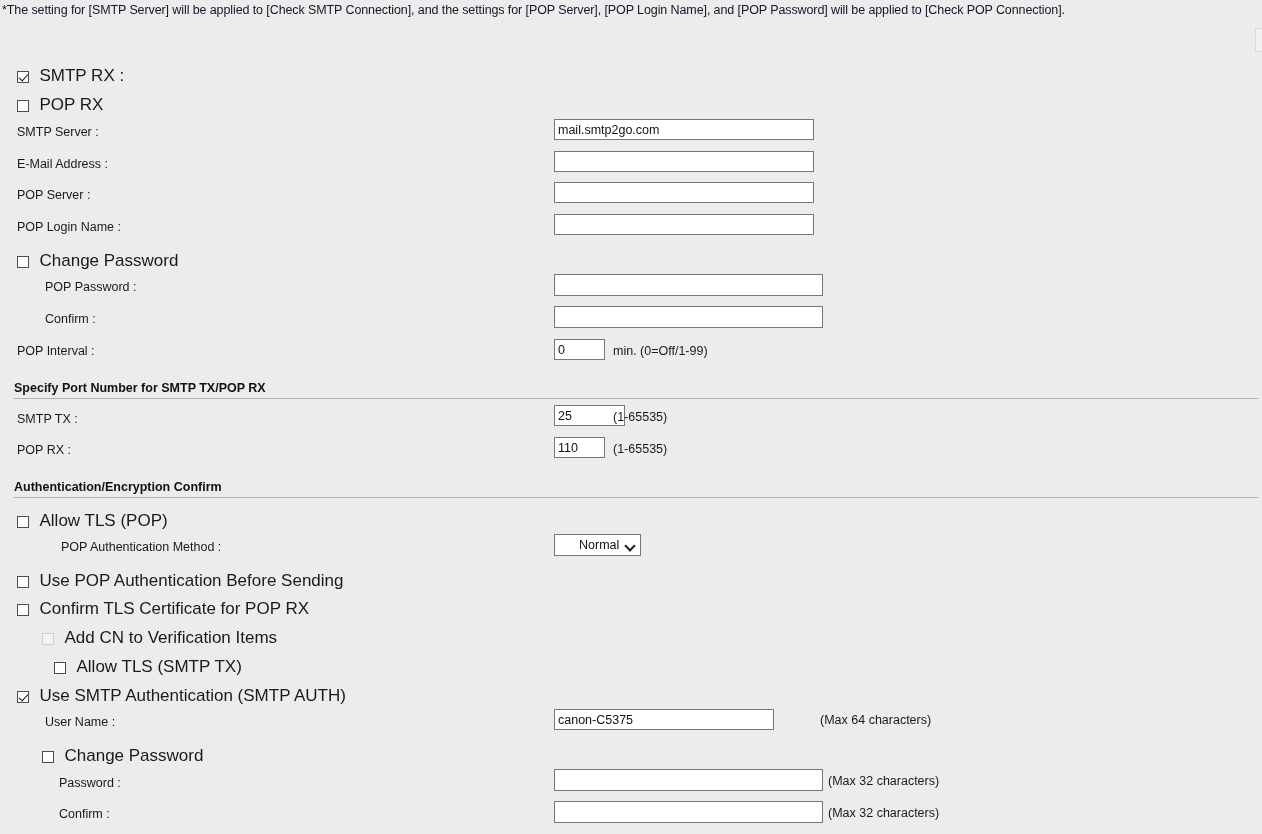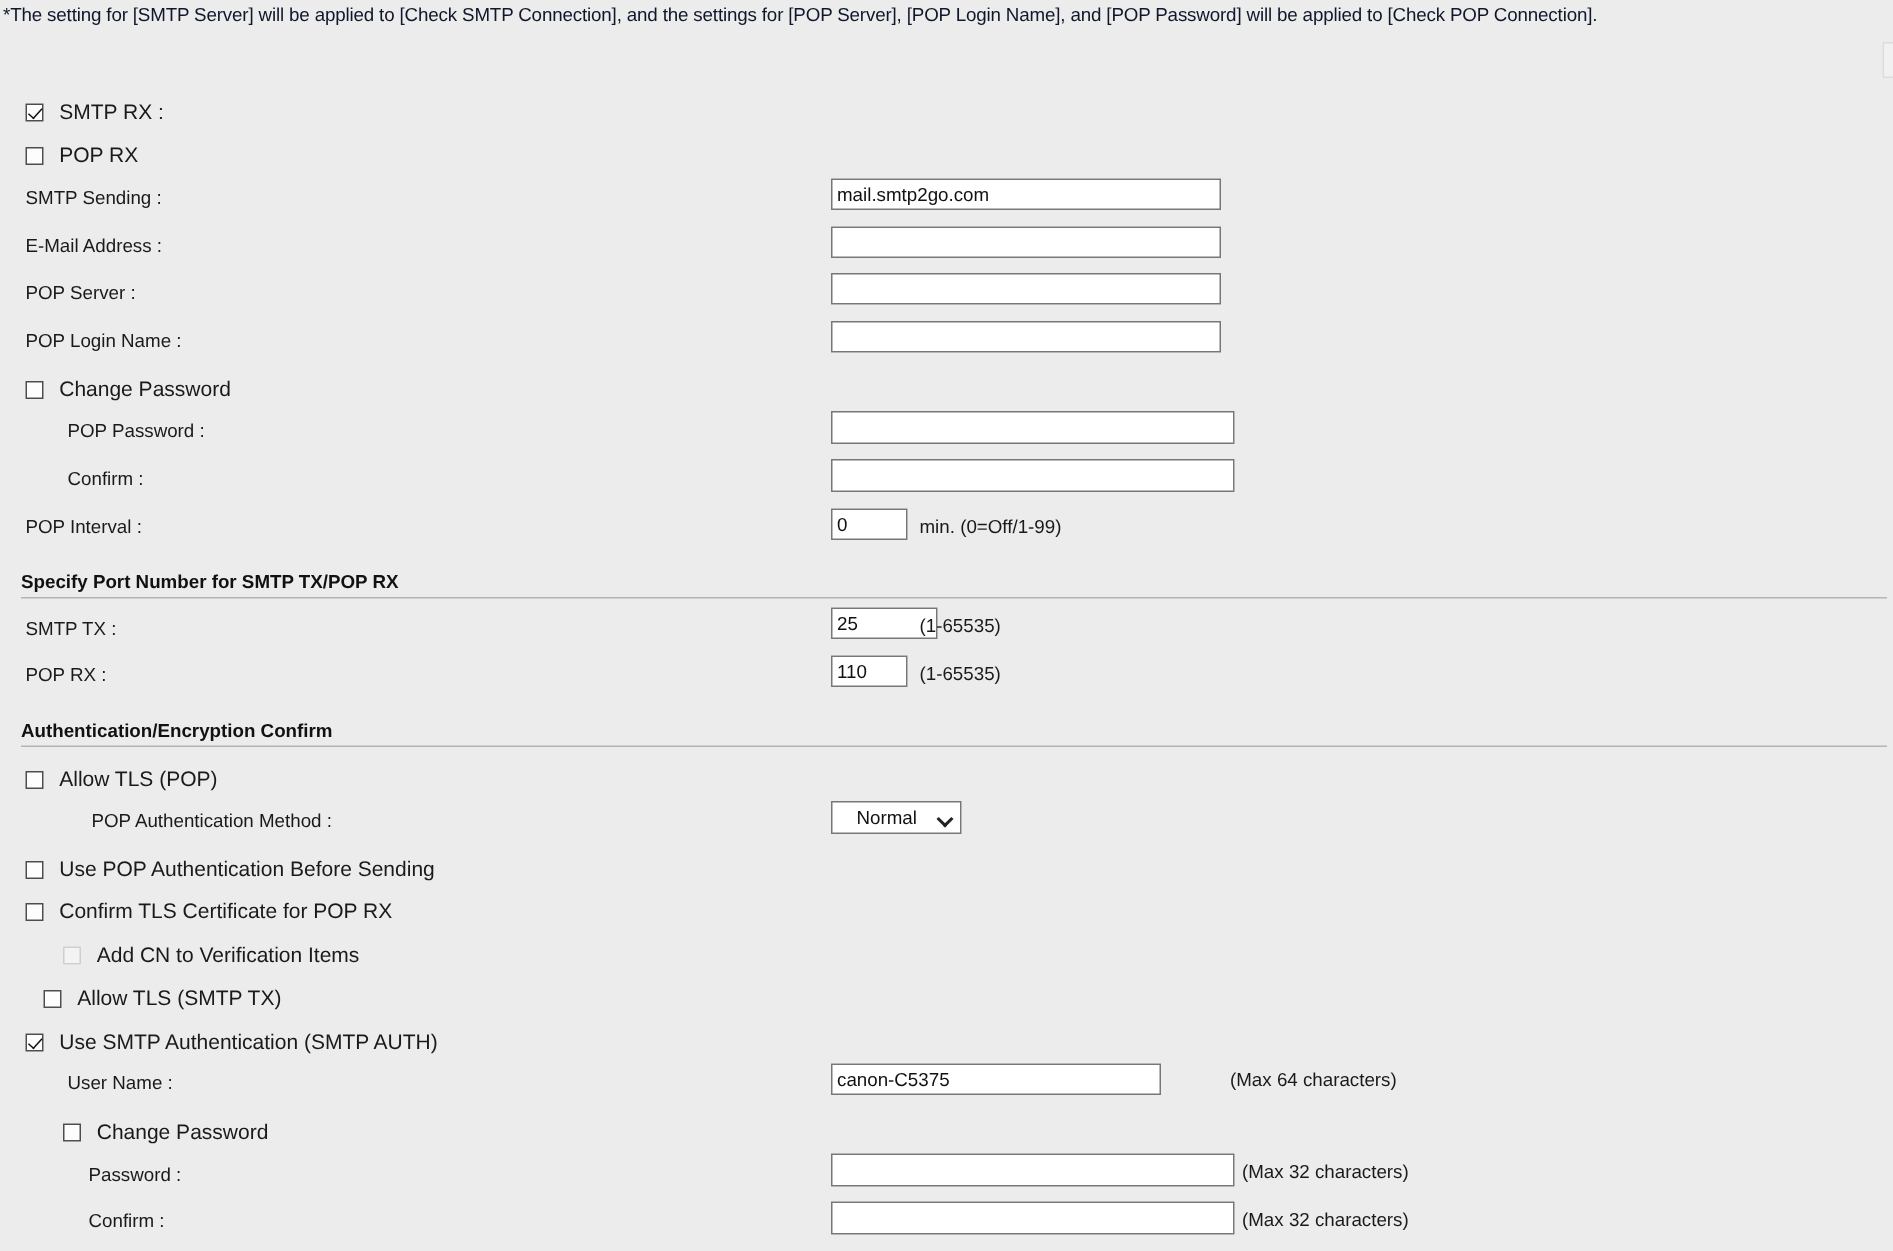--- a/index.html
+++ b/index.html
@@ -83,21 +83,21 @@
     height: 8px;
     border: solid #111;
     border-width: 0 1.6px 1.6px 0;
     transform: rotate(42deg);
   }
   .cb.disabled {
     border: 1px solid #cfcfcf;
     background: #f3f3f3;
   }
   .cb-label {
-    font-size: 14px;
+    font-size: 17px;
     margin-left: 7px;
     color: #1a1a1a;
   }
   .cb-label.disabled { color: #1a1a1a; }
 
   
   .inp {
     box-sizing: border-box;
     border: 1px solid #777;
     background: #ffffff;
@@ -124,22 +124,23 @@
     -webkit-appearance: none;
     -moz-appearance: none;
     border: 0;
     outline: none;
     background: transparent;
     width: 100%;
     height: 100%;
     font-family: "Liberation Sans", sans-serif;
     font-size: 12.5px;
     color: #111;
-    padding: 0 18px 0 16px;
+    padding: 0 18px 0 4px;
     line-height: 20px;
+    margin-left: 20px;
   }
   .sel-chev {
     position: absolute;
     right: 6px;
     top: 7px;
     width: 8px;
     height: 8px;
     pointer-events: none;
   }
   .sel-chev::after {
@@ -170,21 +171,21 @@
 <div class="abs cb-row" style="left:17px; top:66px;">
   <span class="cb checked"></span>
   <span class="cb-label">SMTP RX :</span>
 </div>
 
 <div class="abs cb-row" style="left:17px; top:95px;">
   <span class="cb"></span>
   <span class="cb-label">POP RX</span>
 </div>
 
-<div class="abs label" style="left:17px; top:125px;">SMTP Sending :</div>
+<div class="abs label" style="left:17px; top:125px;">SMTP Server :</div>
 <input class="abs inp" style="left: 554px; top: 119px; width: 260px;" value="mail.smtp2go.com">
 
 <div class="abs label" style="left:17px; top:157px;">E-Mail Address :</div>
 <input class="abs inp" style="left: 554px; top: 151px; width: 260px;" value="">
 
 <div class="abs label" style="left:17px; top:188px;">POP Server :</div>
 <input class="abs inp" style="left: 554px; top: 182px; width: 260px;" value="">
 
 <div class="abs label" style="left:17px; top:220px;">POP Login Name :</div>
 <input class="abs inp" style="left: 554px; top: 214px; width: 260px;" value="">
@@ -241,21 +242,21 @@
 <div class="abs cb-row" style="left:17px; top:599px;">
   <span class="cb"></span>
   <span class="cb-label">Confirm TLS Certificate for POP RX</span>
 </div>
 
 <div class="abs cb-row" style="left:42px; top:628px;">
   <span class="cb disabled"></span>
   <span class="cb-label disabled">Add CN to Verification Items</span>
 </div>
 
-<div class="abs cb-row" style="left:1px; top:657px;padding-left:28px;">
+<div class="abs cb-row" style="left:26px; top:657px;padding-left:28px;">
   <span class="cb"></span>
   <span class="cb-label">Allow TLS (SMTP TX)</span>
 </div>
 
 <div class="abs cb-row" style="left:17px; top:686px;">
   <span class="cb checked"></span>
   <span class="cb-label">Use SMTP Authentication (SMTP AUTH)</span>
 </div>
 
 <div class="abs label" style="left:45px; top:715px;">User Name :</div>

